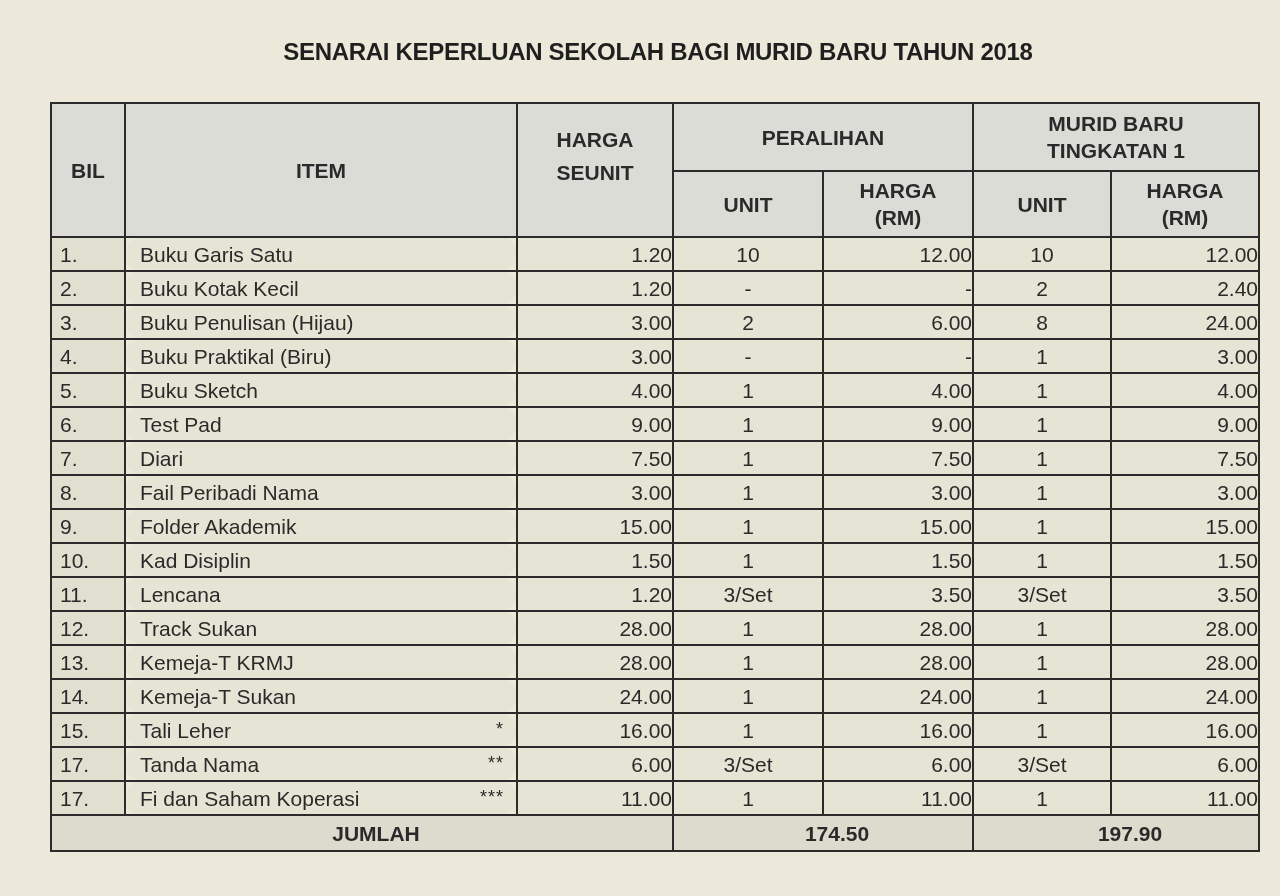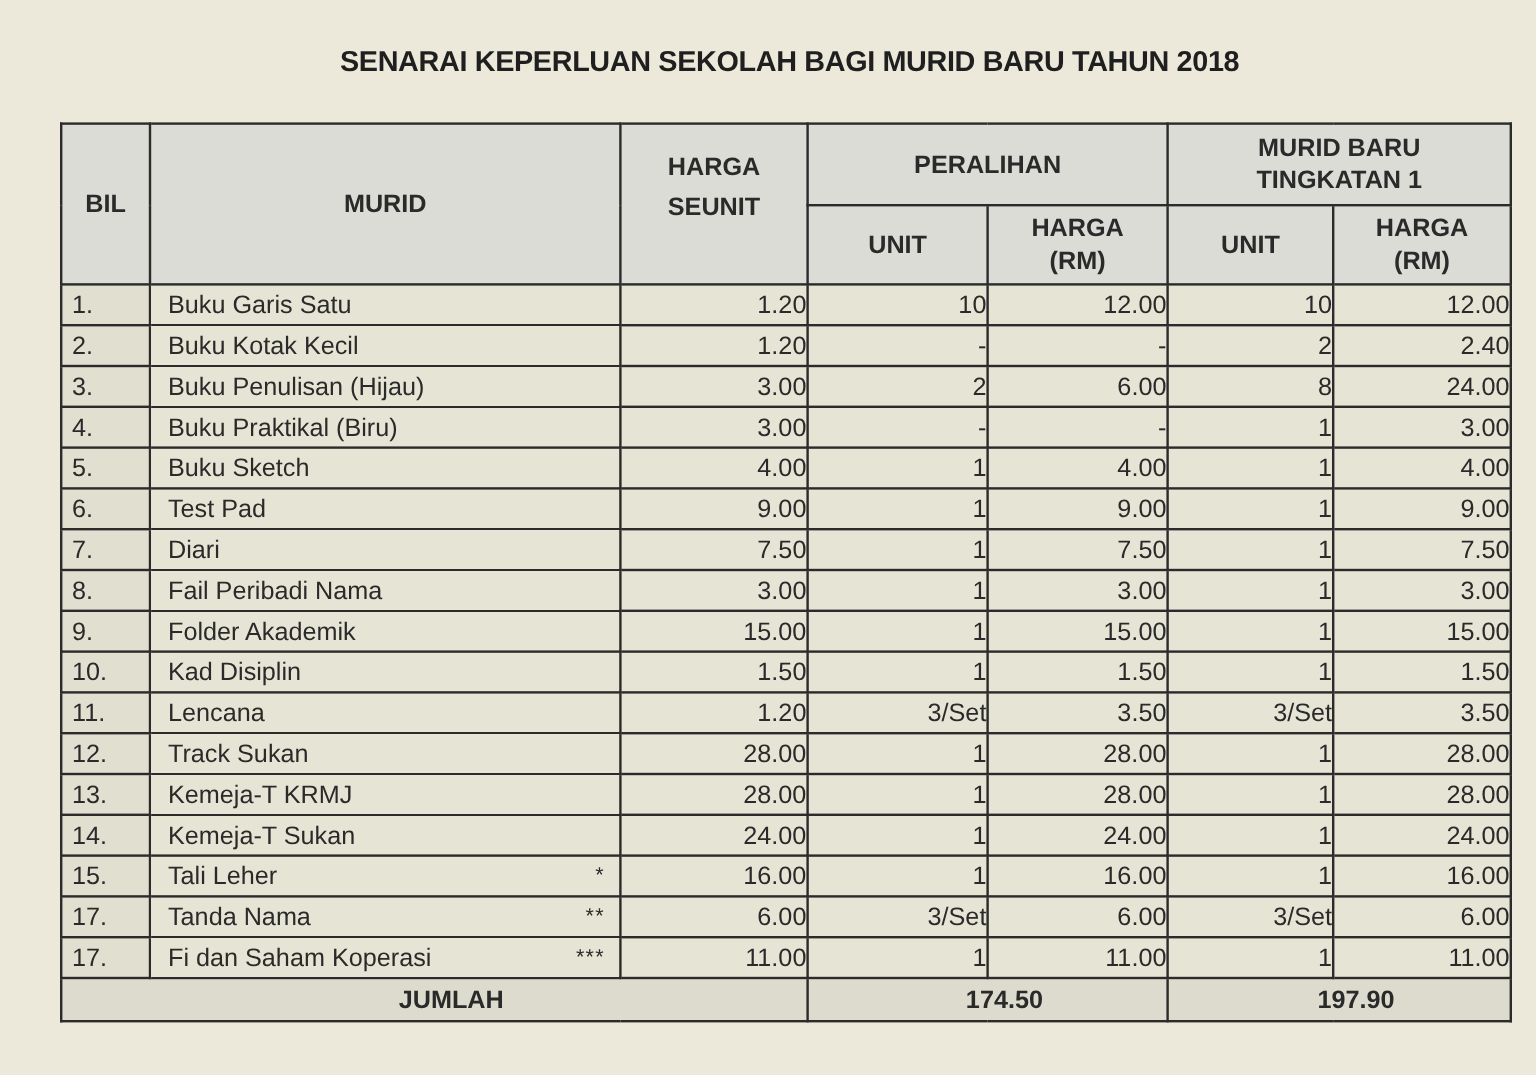--- a/index.html
+++ b/index.html
@@ -22,23 +22,23 @@
   td, th {
     border: 2px solid #2b2b2b;
     padding: 0; font-size: 21px; line-height: 1;
   }
   th {
     font-weight: bold; color: #2a2a2a; background: #dbdcd6;
     text-align: center;
   }
   td { background: #e6e4d4; height: 32px; }
   td.bil { padding-left: 8px; text-align: left; background: #e1dfcf; }
-  td.item { padding-left: 14px; text-align: left; position: relative; }
+  td.item { padding-left: 14px; text-align: left; position: relative; border-radius: 17px; }
   td.item .mark { position: absolute; right: 12px; top: 6px; font-size: 18px; letter-spacing: 1px; }
-  td.c { text-align: right; }
+  td.c { text-align: center; }
   td.price { text-align: right; }
   tr.total td { height: 34px; font-weight: bold; text-align: center; background: #dcdbcd; padding-left: 28px; }
   th.h-bil { height: 132px; }
   th.h-group { height: 66px; }
   th.h-sub { height: 64px; }
 </style>
 </head>
 <body>
 
 <div class="title">SENARAI KEPERLUAN SEKOLAH BAGI MURID BARU TAHUN 2018</div>
@@ -49,21 +49,21 @@
     <col style="width:392px">
     <col style="width:156px">
     <col style="width:150px">
     <col style="width:150px">
     <col style="width:138px">
     <col style="width:148px">
   </colgroup>
   <thead>
     <tr>
       <th rowspan="2" class="h-bil">BIL</th>
-      <th rowspan="2">MURID</th>
+      <th rowspan="2">ITEM</th>
       <th rowspan="2" style="padding-bottom:28px">
         <div>HARGA</div>
         <div style="margin-top:12px">SEUNIT</div>
       </th>
       <th colspan="2" class="h-group">PERALIHAN</th>
       <th colspan="2" class="h-group">
         <div>MURID BARU</div>
         <div style="margin-top:6px">TINGKATAN 1</div>
       </th>
     </tr>

